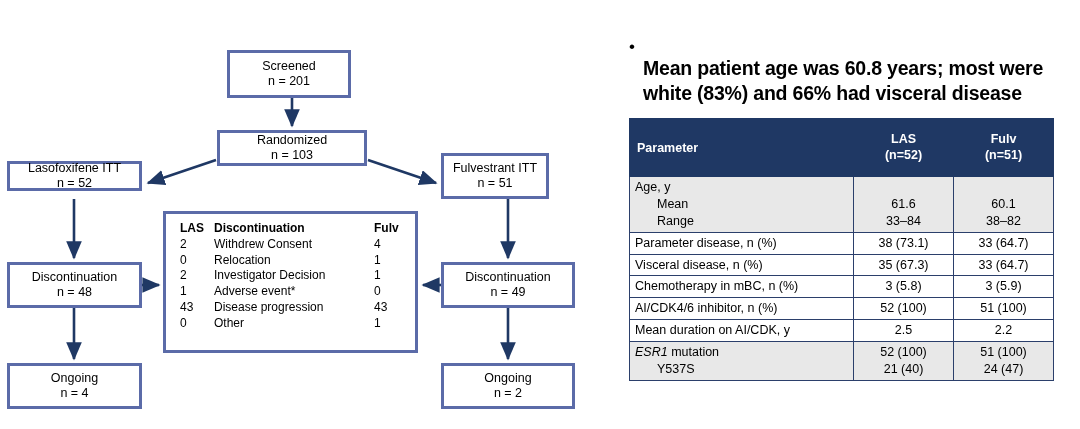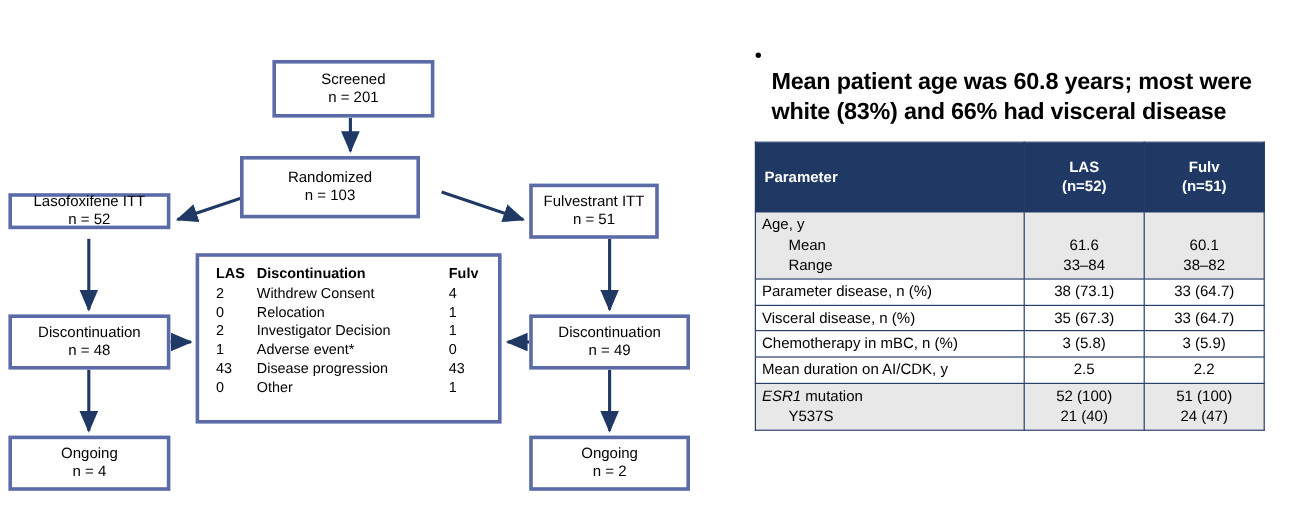--- a/index.html
+++ b/index.html
@@ -8,22 +8,22 @@
 
   
   #flow{position:absolute;left:0;top:0;width:620px;height:429px;}
 
   .fbox{position:absolute;box-sizing:border-box;border:3px solid #5b6ba8;
         background:#ffffff;display:flex;flex-direction:column;
         align-items:center;justify-content:center;line-height:1.18;}
   .fbox .l1{font-size:12.5px;}
   .fbox .l2{font-size:12.5px;}
 
-  #box-screened {left:227px; top:50px;  width:135px; height:48px;}
-  #box-random   {left:200px; top:130px; width:150px; height:52px;}
+  #box-screened {left:227px; top:50px;  width:124px; height:48px;}
+  #box-random   {left:217px; top:130px; width:150px; height:36px;}
   #box-las-itt  {left:7px;   top:161px; width:135px; height:30px;}
   #box-ful-itt  {left:441px; top:153px; width:108px; height:46px;}
   #box-las-disc {left:7px;   top:262px; width:135px; height:46px;}
   #box-ful-disc {left:441px; top:262px; width:134px; height:46px;}
   #box-las-ong  {left:7px;   top:363px; width:135px; height:46px;}
   #box-ful-ong  {left:441px; top:363px; width:134px; height:46px;}
 
   
   #box-reasons{position:absolute;left:163px;top:211px;width:255px;height:142px;
                box-sizing:border-box;border:3px solid #5b6ba8;background:#fff;
@@ -237,20 +237,29 @@
           <tr class="plain">
             <td class="c-param"><span class="nowrap">Chemotherapy in mBC, n (%)</span></td>
             <td class="c-val">
               <div>3 (5.8)</div>
             </td>
             <td class="c-val">
               <div>3 (5.9)</div>
             </td>
           </tr>
           <tr class="plain">
+            <td class="c-param"><span class="nowrap">AI/CDK4/6 inhibitor, n (%)</span></td>
+            <td class="c-val">
+              <div>52 (100)</div>
+            </td>
+            <td class="c-val">
+              <div>51 (100)</div>
+            </td>
+          </tr>
+          <tr class="plain">
             <td class="c-param"><span class="nowrap">Mean duration on AI/CDK, y</span></td>
             <td class="c-val">
               <div>2.5</div>
             </td>
             <td class="c-val">
               <div>2.2</div>
             </td>
           </tr>
           <tr class="shaded">
             <td class="c-param"><span class="ital">ESR1</span> mutation<span class="sub">Y537S</span></td>

